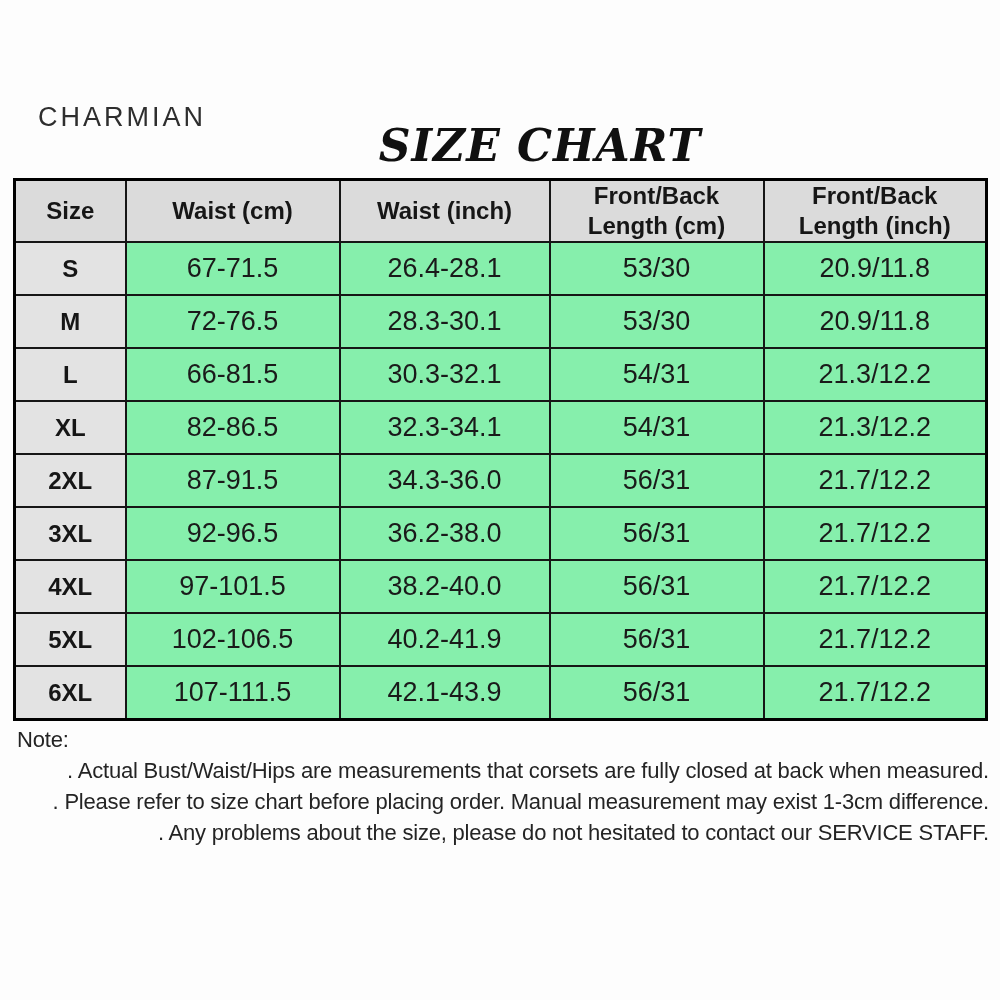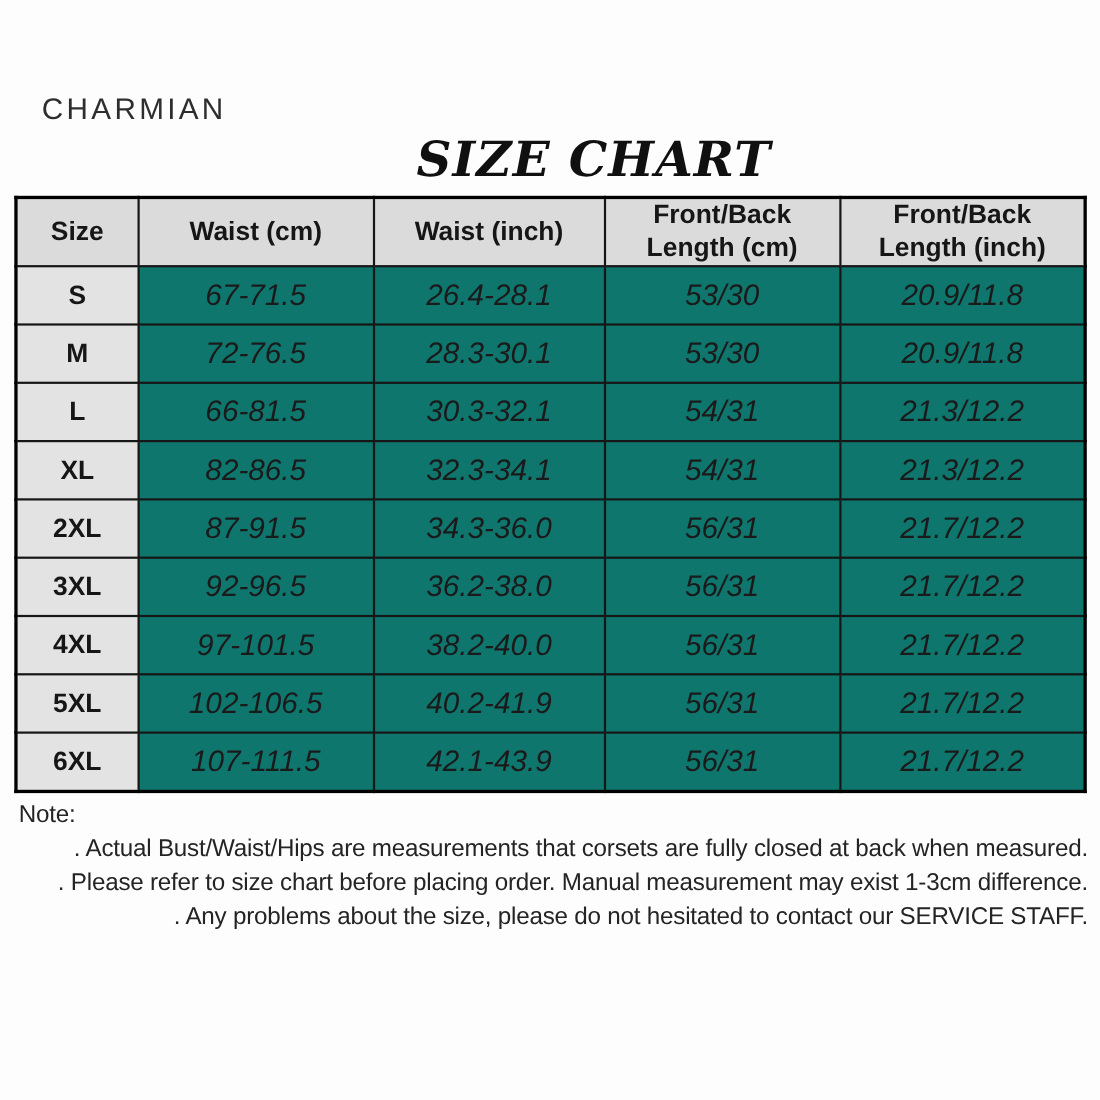--- a/index.html
+++ b/index.html
@@ -12,21 +12,21 @@
     position: relative;
     width: 1000px;
     height: 1000px;
     background: #fdfdfd;
     overflow: hidden;
     color: #161616;
   }
   .brand {
     position: absolute;
     left: 38px;
-    top: 84px;
+    top: 102px;
     font-size: 27px;
     font-weight: 300;
     letter-spacing: 3px;
     color: #2e2e2e;
   }
   .title {
     position: absolute;
     left: 0;
     top: 120px;
     width: 1000px;
@@ -62,22 +62,21 @@
     line-height: 1.25;
     white-space: pre-line;
     height: 58px;
   }
   .size-table tbody th.size-cell {
     background: var(--size_col_bg, #e3e3e3);
     font-weight: bold;
     font-size: 24px;
   }
   .size-table tbody td {
-    background: #0f766e;
-    font-style: italic;
+    background: #86efac;
     font-size: 27px;
     height: 51px;
     color: #1a1a1a;
     margin-left: 16px;
   }
   .notes {
     position: absolute;
     left: 17px;
     top: 724px;
     width: 972px;

